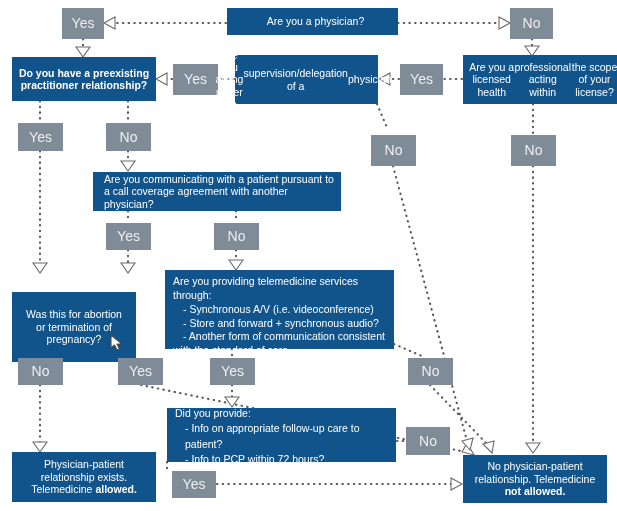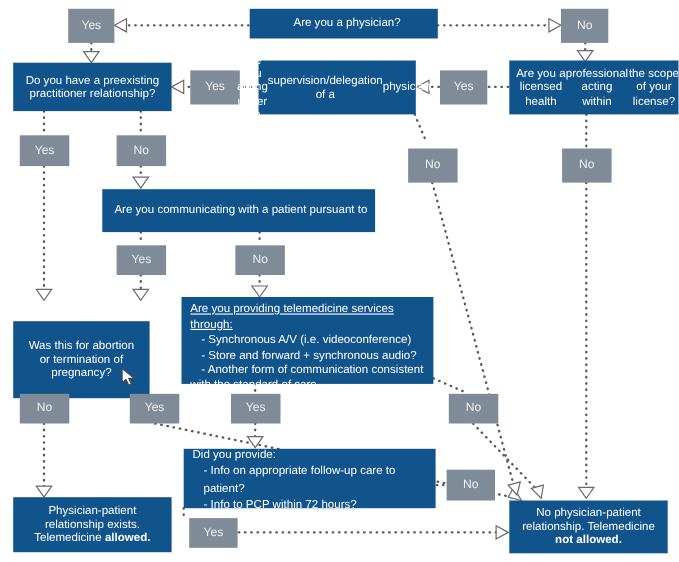--- a/index.html
+++ b/index.html
@@ -1,21 +1,21 @@
 <!DOCTYPE html>
 <html><head>
 <meta charset="utf-8">
 <style>
   html,body{margin:0;padding:0;background:#ffffff;}
   body{font-family:"Liberation Sans",sans-serif;}
   #chart{position:relative;width:617px;height:511px;background:#ffffff;overflow:hidden;}
   .node{position:absolute;box-sizing:border-box;display:flex;align-items:center;justify-content:center;text-align:center;color:#ffffff;line-height:1.18;}
   .q{background:#11548C;font-size:10.5px;padding:3px 6px;}
   .q.left{justify-content:center;text-align:left;}
-  .dec{background:#7F8C97;font-size:11px;color:#EDEFF1;}
+  .dec{background:#7F8C97;font-size:14px;color:#EDEFF1;}
   .term{background:#11548C;font-size:10.5px;padding:8px 5px;}
   .term b{font-weight:bold;}
   svg.links{position:absolute;left:0;top:0;width:617px;height:511px;pointer-events:none;}
   .dl{stroke:#595959;stroke-width:2.1;stroke-linecap:round;stroke-dasharray:0.5 5.2;fill:none;}
   .ar{fill:#ffffff;stroke:#6b6b6b;stroke-width:1.1;}
   .cursor{position:absolute;width:14px;height:17px;}
 </style>
 </head>
 <body>
 
@@ -104,21 +104,21 @@
   </div>
 
   <div class="node q" style="left:227px;top:8px;width:171px;height:27px;padding-left:12px;">
     <span>Are you a physician?</span>
   </div>
 
   <div class="node dec" style="left:510px;top:8px;width:43px;height:31px;">
     <span>No</span>
   </div>
 
-  <div class="node q" style="left:12px;top:57px;width:144px;height:44px;flex-direction:column;">
+  <div class="node q" style="left:12px;top:57px;width:144px;height:44px;flex-direction:column;font-weight:bold;">
     <span>Do you have a preexisting</span>
     <span>practitioner relationship?</span>
   </div>
 
   <div class="node dec" style="left:173px;top:64px;width:45px;height:31px;">
     <span>Yes</span>
   </div>
 
   <div class="node q" style="left:235px;top:55px;width:143px;height:49px;flex-direction:row;">
     <span>Are you acting under the</span>
@@ -147,38 +147,39 @@
   <div class="node dec" style="left:371px;top:135px;width:45px;height:31px;">
     <span>No</span>
   </div>
 
   <div class="node dec" style="left:511px;top:135px;width:45px;height:31px;">
     <span>No</span>
   </div>
 
   <div class="node q left" style="left:93px;top:172px;width:248px;height:39px;flex-direction:column;align-items:flex-start;padding-left:11px;">
     <span>Are you communicating with a patient pursuant to</span>
+    <span>a call coverage agreement with another physician?</span>
   </div>
 
   <div class="node dec" style="left:106px;top:223px;width:45px;height:27px;">
     <span>Yes</span>
   </div>
 
   <div class="node dec" style="left:214px;top:223px;width:45px;height:27px;">
     <span>No</span>
   </div>
 
   <div class="node q" style="left:12px;top:273px;width:124px;height:70px;flex-direction:column;margin-top:19px;">
     <span>Was this for abortion</span>
     <span>or termination of</span>
     <span>pregnancy?</span>
   </div>
 
   <div class="node q left" style="left:165px;top:270px;width:229px;height:79px;flex-direction:column;align-items:flex-start;padding-left:8px;padding-top:5px;justify-content:flex-start;">
-    <span style="line-height:1.32;text-decoration:underline;">Are you providing telemedicine services through:</span>
+    <span style="line-height:1.32;">Are you providing telemedicine services through:</span>
     <span style="padding-left:10px;line-height:1.32;">- Synchronous A/V (i.e. videoconference)</span>
     <span style="padding-left:10px;line-height:1.32;">- Store and forward + synchronous audio?</span>
     <span style="padding-left:10px;line-height:1.32;">- Another form of communication consistent</span>
     <span style="line-height:1.32;">with the standard of care</span>
   </div>
 
   <div class="node dec" style="left:18px;top:358px;width:45px;height:27px;">
     <span>No</span>
   </div>
 

